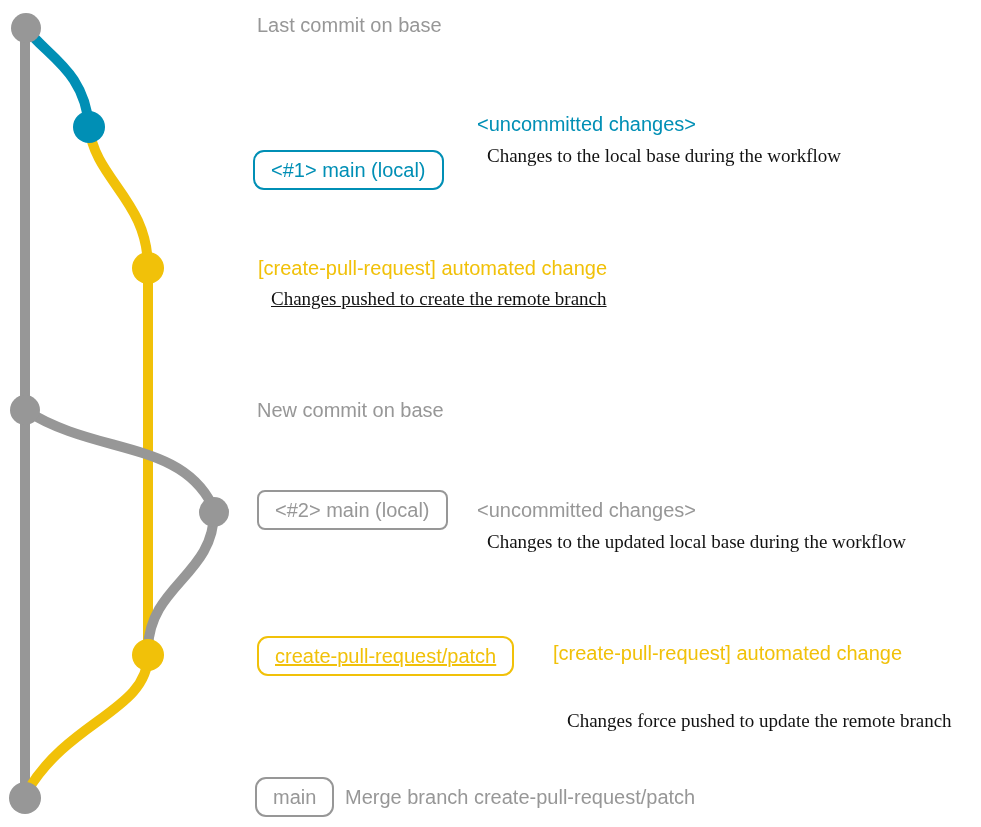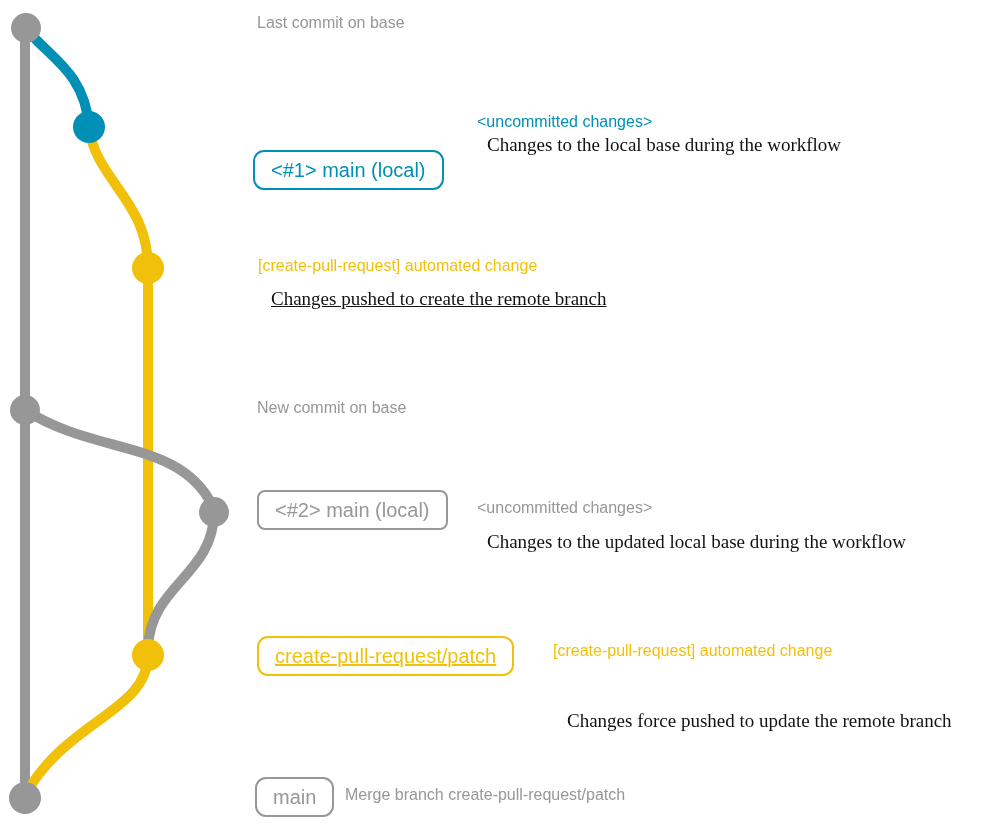--- a/index.html
+++ b/index.html
@@ -1,21 +1,21 @@
 <!DOCTYPE html>
 <html style="--gray: #979797; --teal: #008fb5; --yellow: #f1c109;"><head>
 <meta charset="utf-8">
 <style>
   html,body { margin:0; padding:0; background:#ffffff; }
   .stage {
     position:relative; width:981px; height:827px; background:#fff;
     font-family:"Liberation Sans", sans-serif; overflow:hidden;
   }
   svg.graph { position:absolute; left:0; top:0; }
-  .lbl { position:absolute; font-size:16px; color:var(--gray); white-space:nowrap; }
+  .lbl { position:absolute; font-size:20px; color:var(--gray); white-space:nowrap; }
   .msg-teal   { color:var(--teal); }
   .msg-yellow { color:var(--yellow);text-align:right; }
   .desc {
     position:absolute; font-family:"Liberation Serif", serif;
     font-size:19px; color:#121212; white-space:nowrap;
   }
   .tag {
     position:absolute; font-size:20px; line-height:20px;
     border:2px solid; border-radius:11px; padding:8px 16px;
     background:#fff; white-space:nowrap;
@@ -51,21 +51,21 @@
     <circle cx="25" cy="410" r="15" style="fill:var(--gray)"></circle>
     <circle cx="214" cy="512" r="15" style="fill:var(--gray)"></circle>
     <circle cx="148" cy="655" r="16" style="fill:var(--yellow)"></circle>
     <circle cx="25" cy="798" r="16" style="fill:var(--gray)"></circle>
   </svg>
 
   <div class="lbl" style="left:257px; top:14px;">Last commit on base</div>
 
   <div class="tag tag-teal" style="left:253px; top:104px;margin-top:46px;">&lt;#1&gt; main (local)</div>
   <div class="lbl msg-teal" style="left:477px; top:113px;">&lt;uncommitted changes&gt;</div>
-  <div class="desc" style="left:487px; top:134px;">Changes to the local base during the workflow</div>
+  <div class="desc" style="left:487px; top:145px;">Changes to the local base during the workflow</div>
 
   <div class="lbl msg-yellow" style="left:258px; top:257px;">[create-pull-request] automated change</div>
   <div class="desc" style="left:271px; top:288px;text-decoration:underline;">Changes pushed to create the remote branch</div>
 
   <div class="lbl" style="left:257px; top:399px;">New commit on base</div>
 
   <div class="tag tag-gray" style="left:257px; top:490px;border-radius:8px;">&lt;#2&gt; main (local)</div>
   <div class="lbl" style="left:477px; top:499px;">&lt;uncommitted changes&gt;</div>
   <div class="desc" style="left:487px; top:531px;">Changes to the updated local base during the workflow</div>
 

